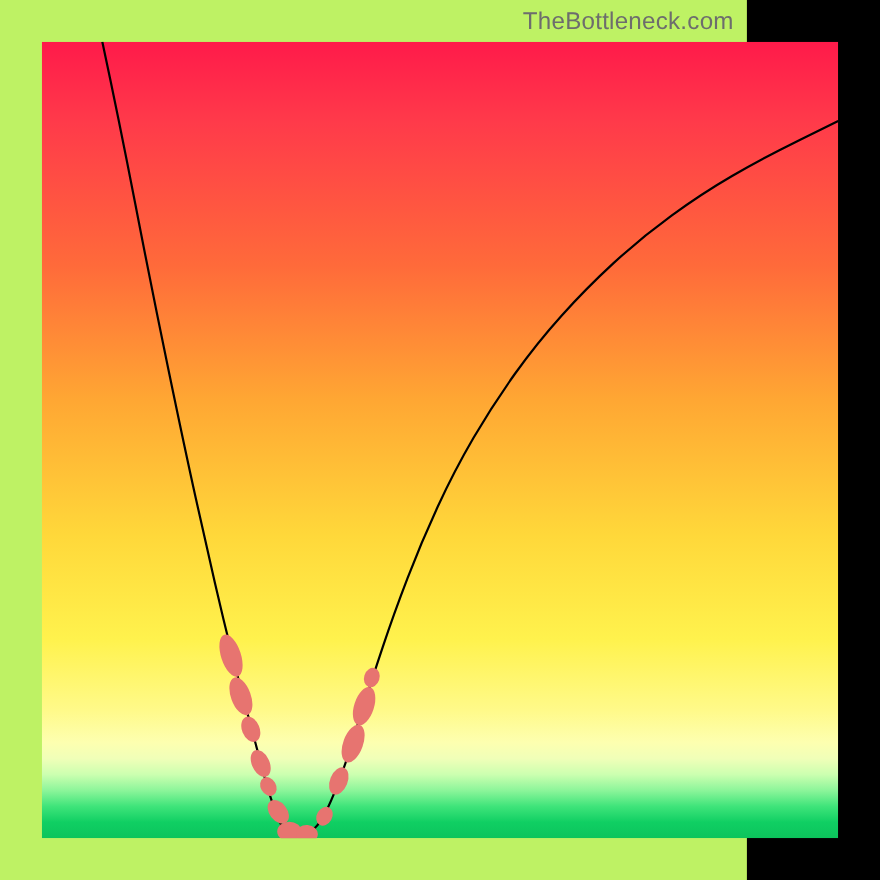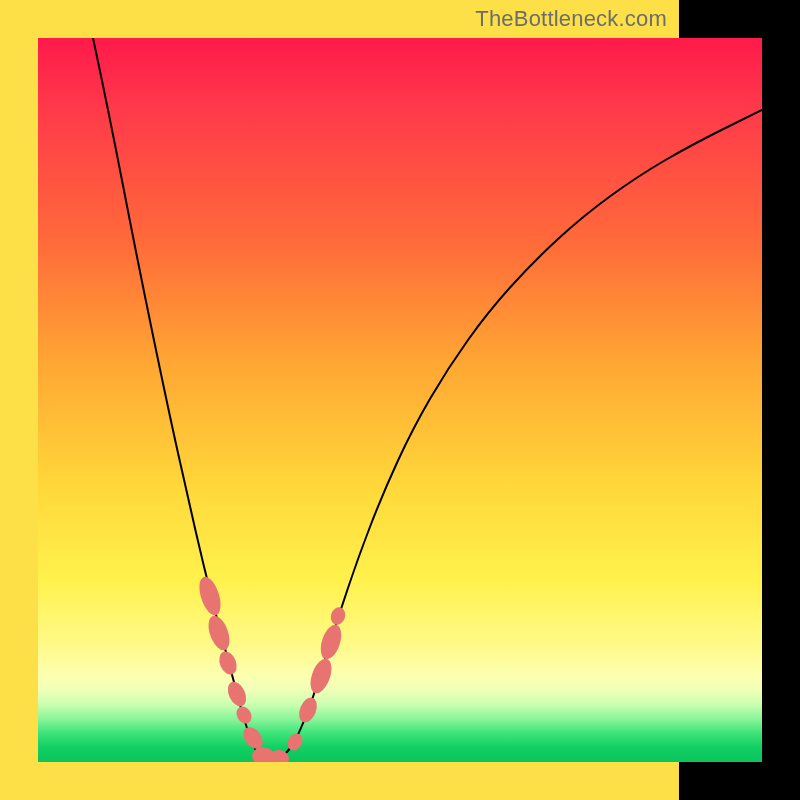--- a/index.html
+++ b/index.html
@@ -10,21 +10,21 @@
     overflow: hidden;
     background: #000;
     font-family: Arial, Helvetica, sans-serif;
   }
   .frame {
     position: absolute;
     top: 0;
     left: 0;
     width: 679px;
     height: 800px;
-    background: #fde047;
+    background: #bef264;
   }
   .plot-area {
     position: absolute;
     top: 38px;
     left: 38px;
     width: 724px;
     height: 724px;
     overflow: hidden;
   }
   .gradient {

